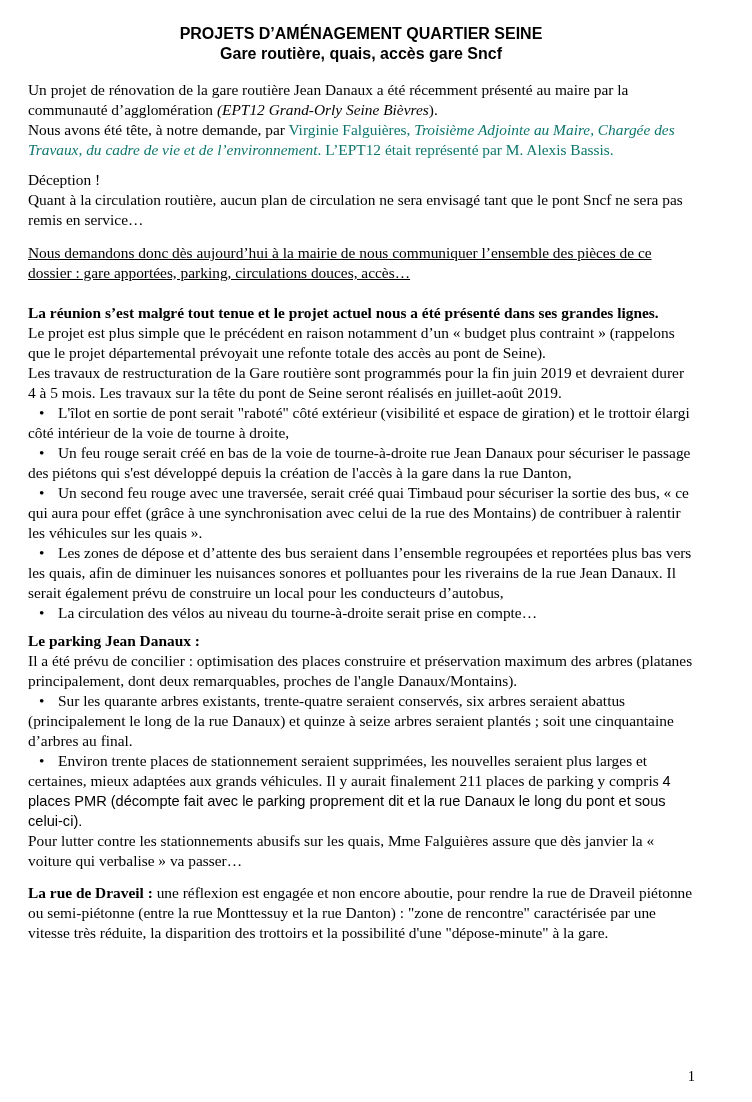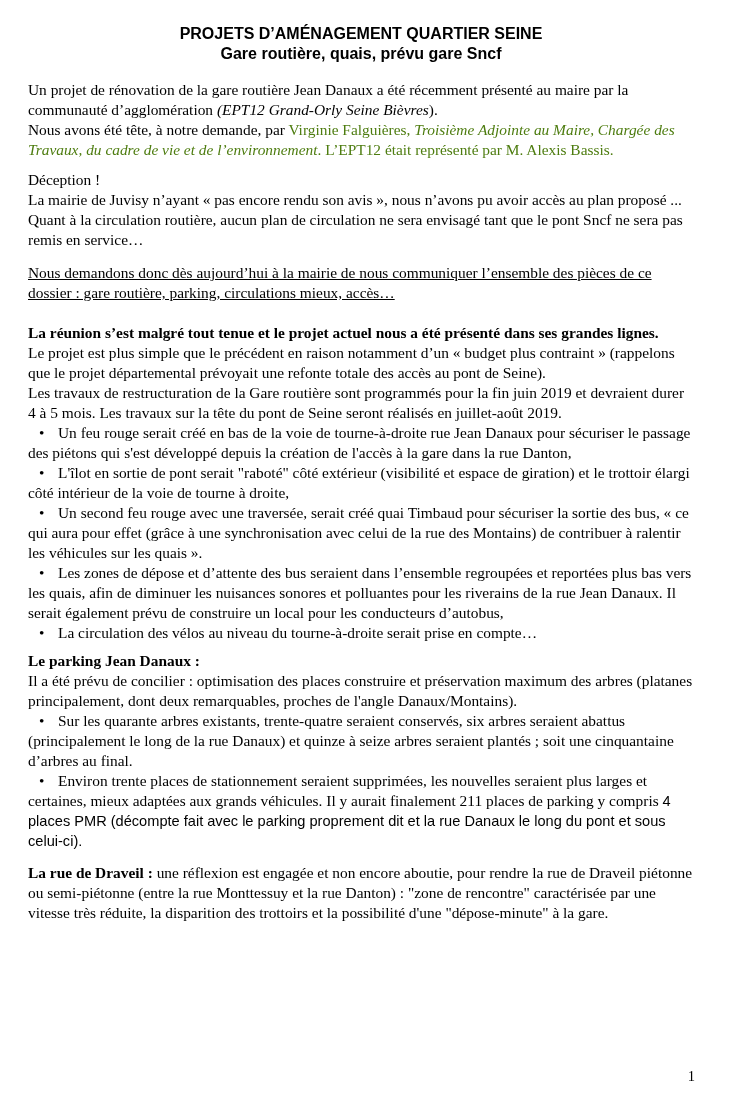--- a/index.html
+++ b/index.html
@@ -25,21 +25,21 @@
     text-align: center;
   }
   .mt8  { margin-top: 8px; }
   .mt10 { margin-top: 10px; }
   .mt13 { margin-top: 13px; }
   .mt16 { margin-top: 16px; }
   .mt20 { margin-top: 20px; font-weight: bold; }
   .mt28 { margin-top: 12px; }
   .bold { font-weight: bold; }
   .underline { text-decoration: underline; }
-  .gray { color: #4d7c0f; }
+  .gray { color: #0f766e; }
   .italic { font-style: italic; }
   .bullet { text-indent: 11px; }
   .bdot { display: inline-block; width: 19px; text-indent: 0; }
   .sans {
     font-family: "Liberation Sans", "DejaVu Sans", sans-serif;
     font-size: 14.6px;
   }
   .page-number {
     position: absolute;
     right: 24px;
@@ -47,48 +47,48 @@
     font-size: 14.5px;
   }
 </style>
 </head>
 <body>
 
 <div class="page">
 
   <div class="title-block">
     <div>PROJETS D’AMÉNAGEMENT QUARTIER SEINE</div>
-    <div>Gare routière, quais, prévu gare Sncf</div>
+    <div>Gare routière, quais, accès gare Sncf</div>
   </div>
 
   <p class="mt16"><span>Un projet de rénovation de la gare routière Jean Danaux a été récemment présenté au maire par la communauté d’agglomération </span><span class="italic">(EPT12 Grand-Orly Seine Bièvres</span><span>).</span></p>
 
   <p><span>Nous avons été tête, à notre demande, par </span><span class="gray">Virginie Falguières, </span><span class="gray italic">Troisième Adjointe au Maire, Chargée des Travaux, du cadre de vie et de l’environnement</span><span class="gray">. L’EPT12 était représenté par M. Alexis Bassis.</span></p>
 
   <p class="mt10">Déception !</p>
-  <p>La mairie de Juvisy n’ayant « pas encore rendu son avis », nous n’avons pu avoir accès au plan proposé ...</p>
   <p>Quant à la circulation routière, aucun plan de circulation ne sera envisagé tant que le pont Sncf ne sera pas remis en service…</p>
 
-  <p class="mt13 underline">Nous demandons donc dès aujourd’hui à la mairie de nous communiquer l’ensemble des pièces de ce dossier : gare routière, parking, circulations mieux, accès…</p>
+  <p class="mt13 underline">Nous demandons donc dès aujourd’hui à la mairie de nous communiquer l’ensemble des pièces de ce dossier : gare apportées, parking, circulations douces, accès…</p>
 
   <p class="mt20">La réunion s’est malgré tout tenue et le projet actuel nous a été présenté dans ses grandes lignes.</p>
 
   <p>Le projet est plus simple que le précédent en raison notamment d’un « budget plus contraint » (rappelons que le projet départemental prévoyait une refonte totale des accès au pont de Seine).</p>
   <p>Les travaux de restructuration de la Gare routière sont programmés pour la fin juin 2019 et devraient durer 4 à 5 mois. Les travaux sur la tête du pont de Seine seront réalisés en juillet-août 2019.</p>
 
+  <p class="bullet"><span class="bdot">•</span><span>L'îlot en sortie de pont serait "raboté" côté extérieur (visibilité et espace de giration) et le trottoir élargi côté intérieur de la voie de tourne à droite,</span></p>
   <p class="bullet"><span class="bdot">•</span><span>Un feu rouge serait créé en bas de la voie de tourne-à-droite rue Jean Danaux pour sécuriser le passage des piétons qui s'est développé depuis la création de l'accès à la gare dans la rue Danton,</span></p>
-  <p class="bullet"><span class="bdot">•</span><span>L'îlot en sortie de pont serait "raboté" côté extérieur (visibilité et espace de giration) et le trottoir élargi côté intérieur de la voie de tourne à droite,</span></p>
   <p class="bullet"><span class="bdot">•</span><span>Un second feu rouge avec une traversée, serait créé quai Timbaud pour sécuriser la sortie des bus, « ce qui aura pour effet (grâce à une synchronisation avec celui de la rue des Montains) de contribuer à ralentir les véhicules sur les quais ».</span></p>
   <p class="bullet"><span class="bdot">•</span><span>Les zones de dépose et d’attente des bus seraient dans l’ensemble regroupées et reportées plus bas vers les quais, afin de diminuer les nuisances sonores et polluantes pour les riverains de la rue Jean Danaux. Il serait également prévu de construire un local pour les conducteurs d’autobus,</span></p>
   <p class="bullet"><span class="bdot">•</span><span>La circulation des vélos au niveau du tourne-à-droite serait prise en compte…</span></p>
 
   <p class="mt8 bold">Le parking Jean Danaux :</p>
   <p>Il a été prévu de concilier : optimisation des places construire et préservation maximum des arbres (platanes principalement, dont deux remarquables, proches de l'angle Danaux/Montains).</p>
 
   <p class="bullet"><span class="bdot">•</span><span>Sur les quarante arbres existants, trente-quatre seraient conservés, six arbres seraient abattus (principalement le long de la rue Danaux) et quinze à seize arbres seraient plantés ; soit une cinquantaine d’arbres au final.</span></p>
   <p class="bullet"><span class="bdot">•</span><span>Environ trente places de stationnement seraient supprimées, les nouvelles seraient plus larges et certaines, mieux adaptées aux grands véhicules. Il y aurait finalement 211 places de parking y compris </span><span class="sans">4 places PMR (décompte fait avec le parking proprement dit et la rue Danaux le long du pont et sous celui-ci).</span></p>
 
+  <p>Pour lutter contre les stationnements abusifs sur les quais, Mme Falguières assure que dès janvier la « voiture qui verbalise » va passer…</p>
 
   <p class="mt28"><span class="bold">La rue de Draveil : </span><span>une réflexion est engagée et non encore aboutie, pour rendre la rue de Draveil piétonne ou semi-piétonne (entre la rue Monttessuy et la rue Danton) : "zone de rencontre" caractérisée par une vitesse très réduite, la disparition des trottoirs et la possibilité d'une "dépose-minute" à la gare.</span></p>
 
   <div class="page-number">1</div>
 
 </div>
 
 </body></html>

